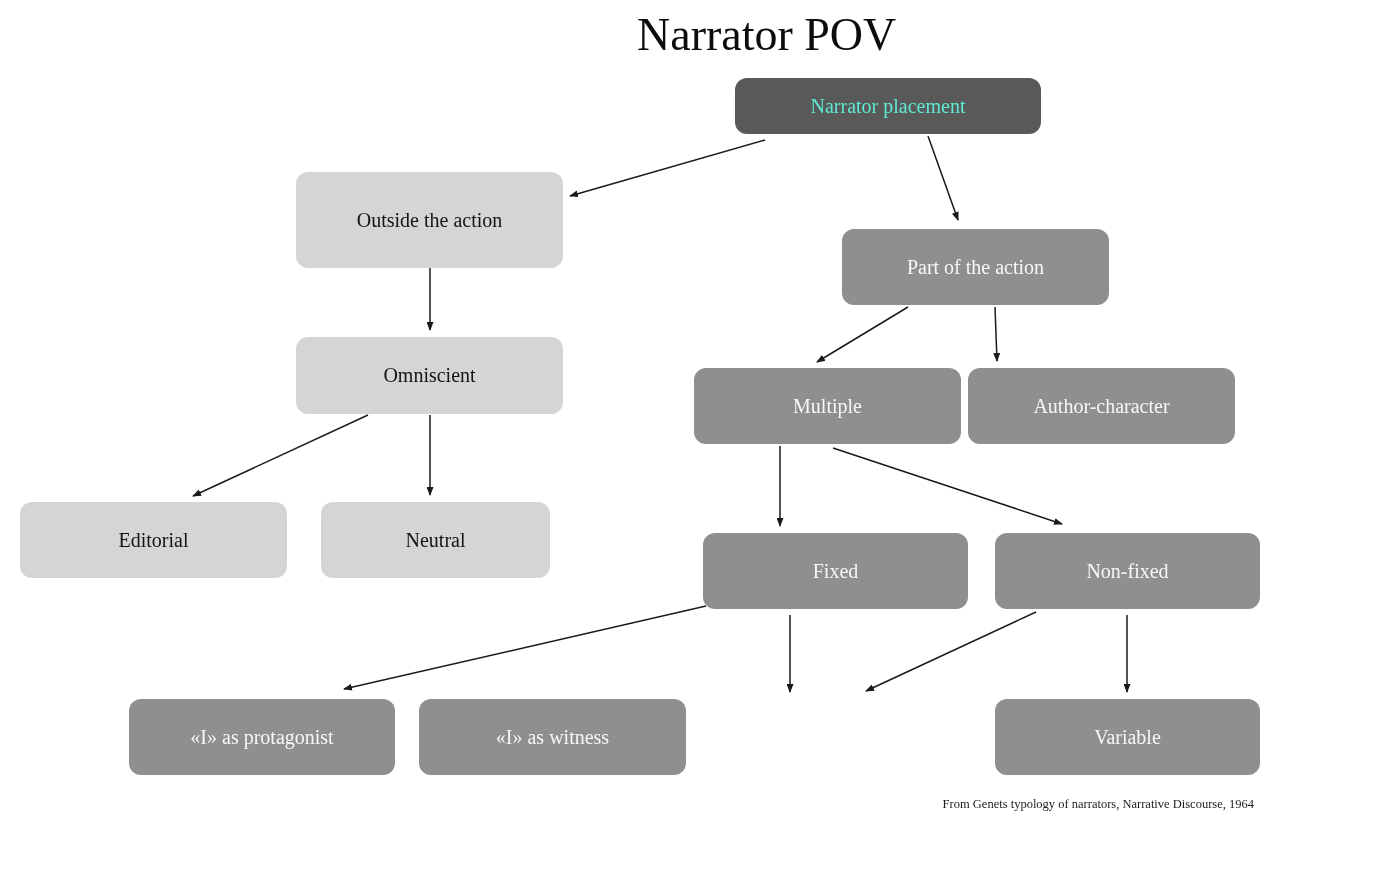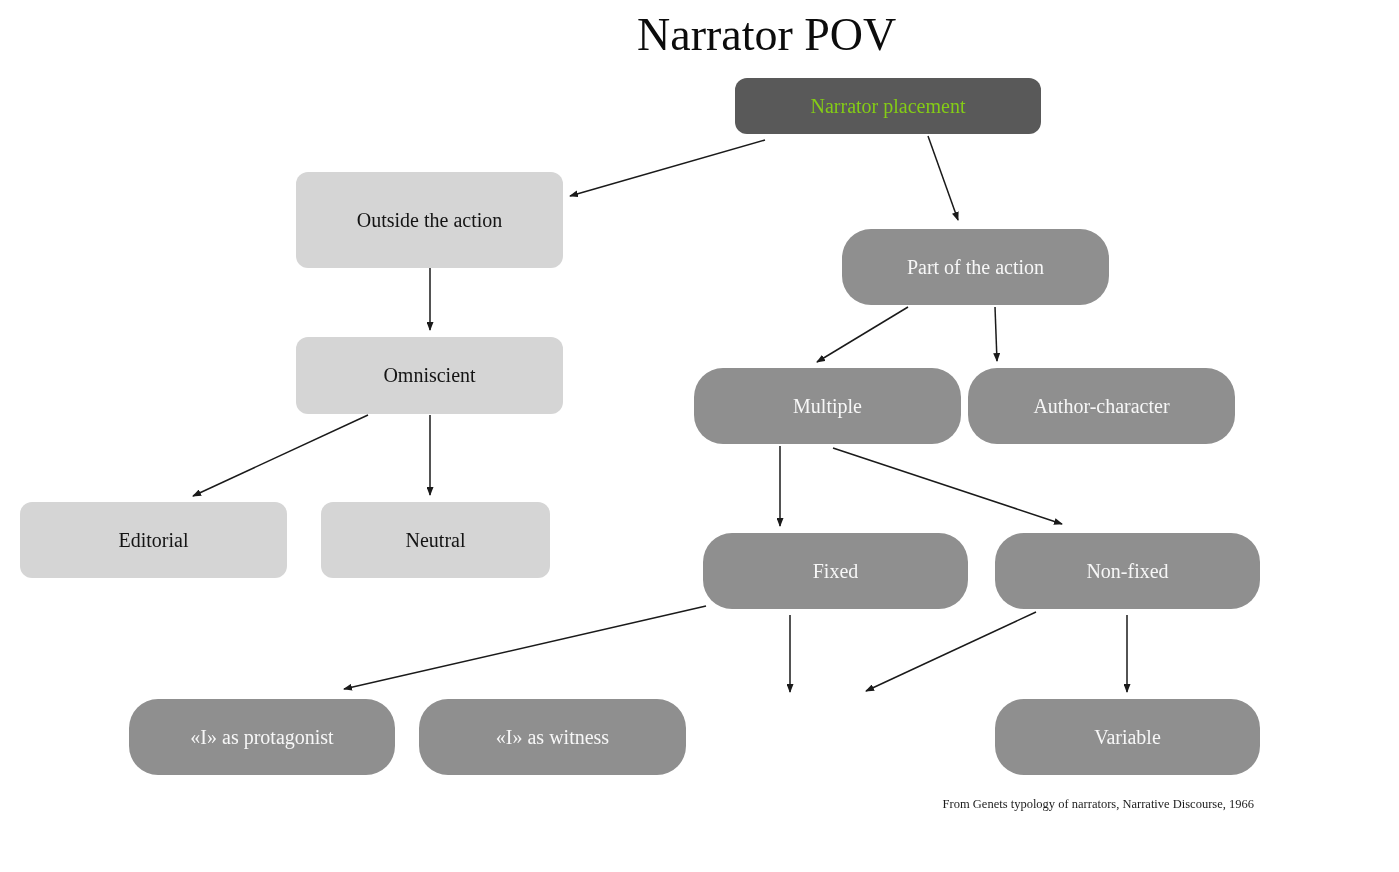--- a/index.html
+++ b/index.html
@@ -16,22 +16,22 @@
     margin:0;text-align:left;
     font-size:46px;font-weight:400;color:#0c0c0c;z-index:2;
   }
   .node{
     position:absolute;z-index:2;
     border-radius:12px;
     display:flex;align-items:center;justify-content:center;
     font-size:20px;text-align:center;
     box-sizing:border-box;padding:0 10px;
   }
-  .node.dark{background:#595959;color:#84cc16;}
-  .node.medium{background:#8f8f8f;color:#f7f7f7;border-radius:29px;}
+  .node.dark{background:#595959;color:#5eead4;}
+  .node.medium{background:#8f8f8f;color:#f7f7f7;}
   .node.light{background:#d5d5d5;color:#141414;}
   .caption{
     position:absolute;top:797px;right:145px;
     font-size:12.5px;color:#1c1c1c;z-index:2;white-space:nowrap;
   }
 </style>
 </head>
 <body>
 
 <div class="stage">
@@ -107,15 +107,15 @@
 
   <div class="node medium" style="left:419px;top:699px;width:267px;height:76px">
     <span>«I» as witness</span>
   </div>
 
 
   <div class="node medium" style="left:995px;top:699px;width:265px;height:76px">
     <span>Variable</span>
   </div>
 
-  <div class="caption">From Genets typology of narrators, Narrative Discourse, 1966</div>
+  <div class="caption">From Genets typology of narrators, Narrative Discourse, 1964</div>
 
 </div>
 
 </body></html>

